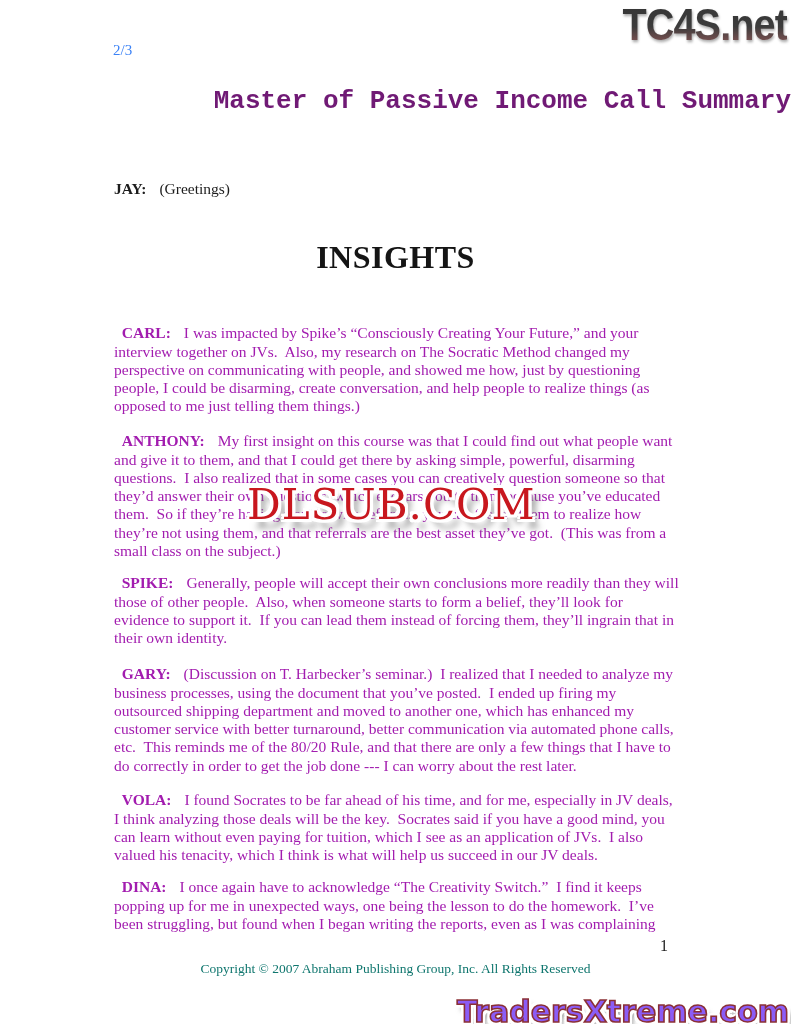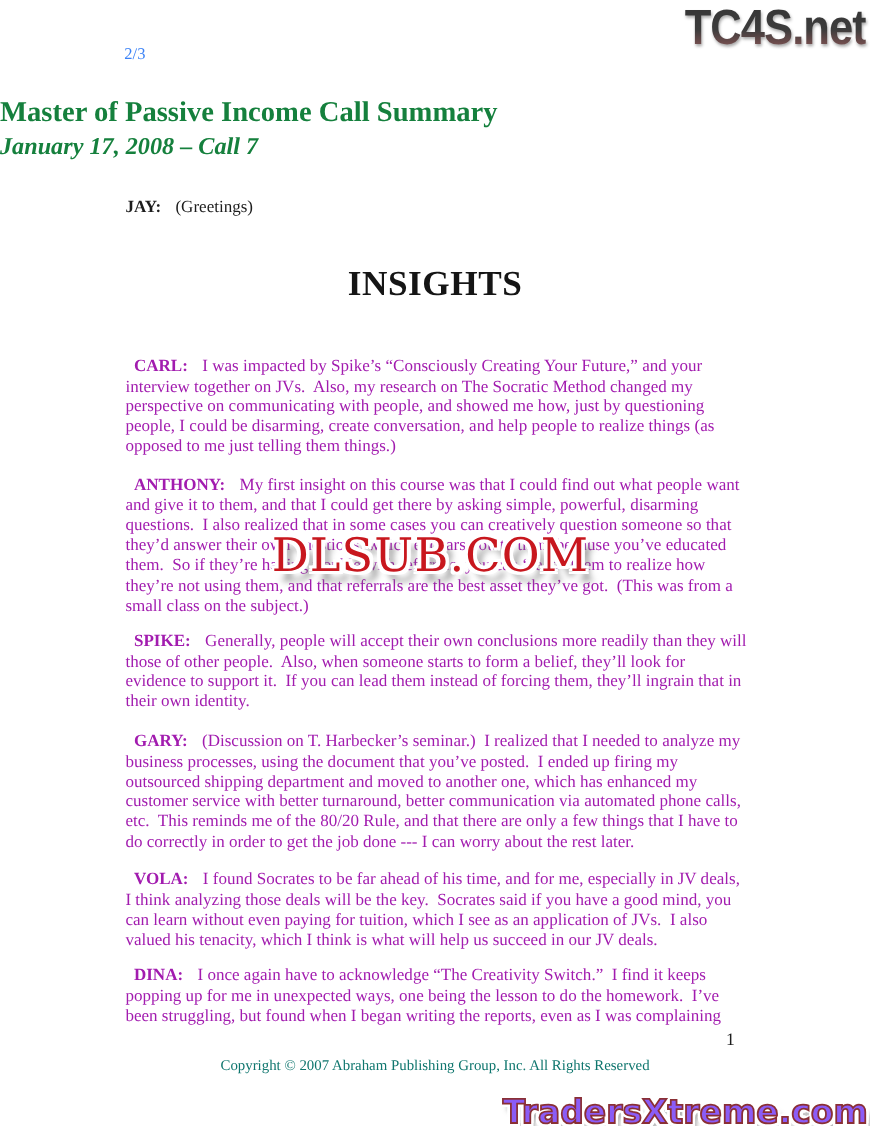--- a/index.html
+++ b/index.html
@@ -32,23 +32,23 @@
     -webkit-background-clip: text;
     background-clip: text;
     -webkit-text-fill-color: transparent;
     transform: scaleX(0.88);
     transform-origin: top right;
     filter: drop-shadow(1px 2px 1.5px rgba(60,60,60,0.45));
   }
 
   .title-block {
     left: 0; right: 0; top: 87px;
-    text-align: left;
-    font-family: Liberation Serif, serif;
-    color: #15803d;
+    text-align: right;
+    font-family: Liberation Mono, monospace;
+    color: #701a75;
   }
   .doc-title { font-size: 26px; font-weight: bold; line-height: 1.15; }
   .doc-subtitle { font-size: 22px; font-weight: bold; font-style: italic; margin-top: 3px; }
 
   .jay-line { left: 114px; top: 180px; width: 566px; font-size: 15.5px; }
 
   .section-heading {
     left: 0; right: 0; top: 239px;
     text-align: center;
     font-size: 32px; font-weight: bold;
@@ -113,21 +113,20 @@
 </style>
 </head>
 <body>
 
 <div class="abs corner-label">2/3</div>
 
 <div class="abs tc4s-logo">TC4S.net</div>
 
 <div class="abs title-block">
   <div class="doc-title">Master of Passive Income Call Summary</div>
-  <div class="doc-subtitle">January 17, 2008 – Call 7</div>
 </div>
 
 <div class="abs jay-line">
   <span class="speaker">JAY:</span><span>(Greetings)</span>
 </div>
 
 <div class="abs section-heading">INSIGHTS</div>
 
 <div class="abs para p-carl">
   <span class="speaker">CARL:</span><span>I was impacted by Spike’s “Consciously Creating Your Future,” and your interview together on JVs.  Also, my research on The Socratic Method changed my perspective on communicating with people, and showed me how, just by questioning people, I could be disarming, create conversation, and help people to realize things (as opposed to me just telling them things.)</span>

